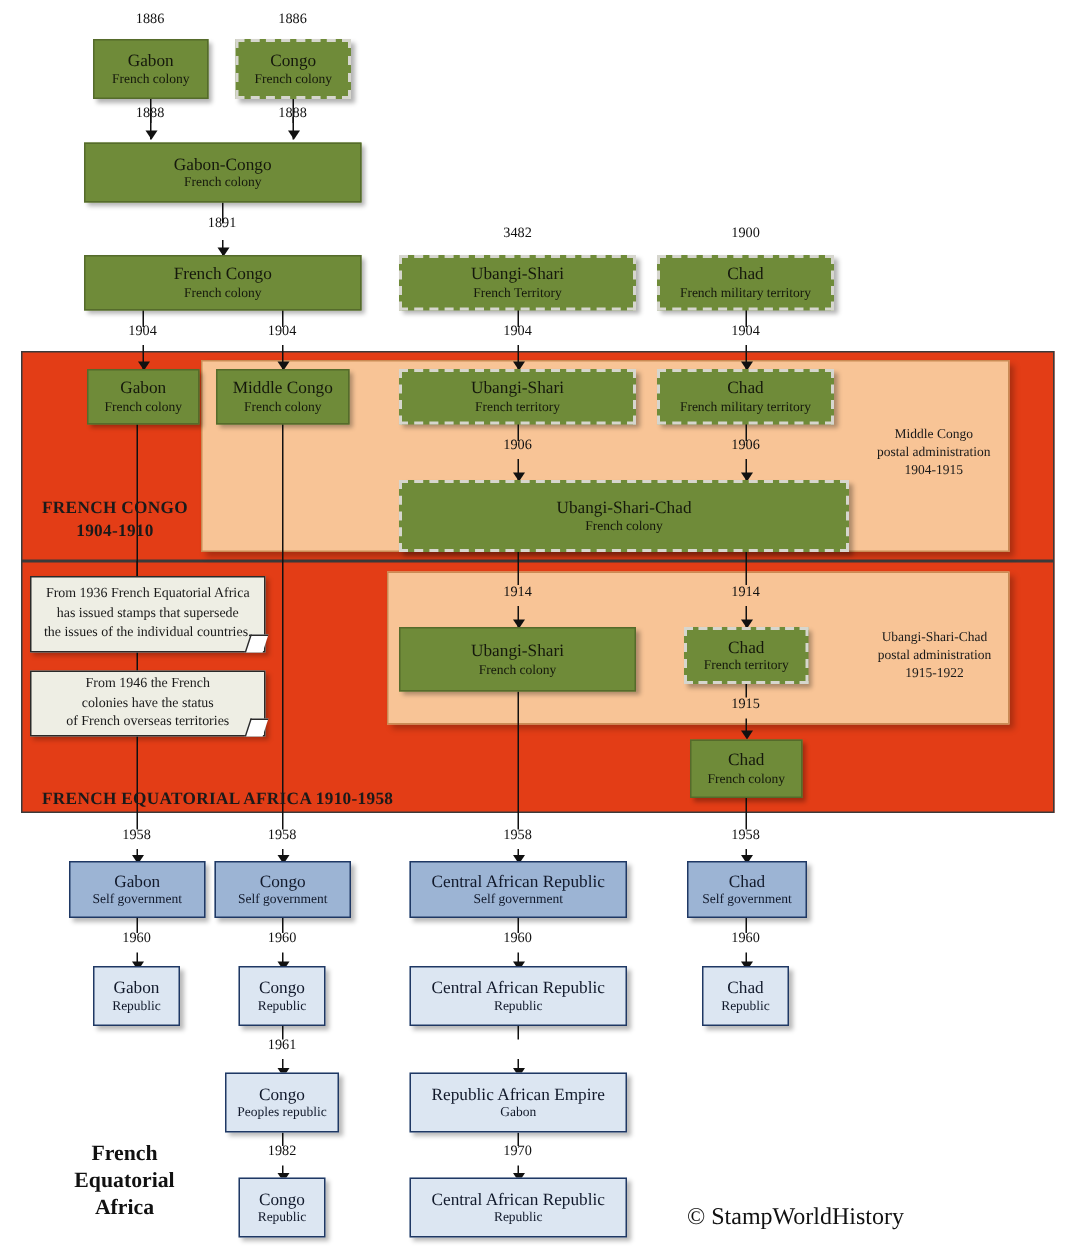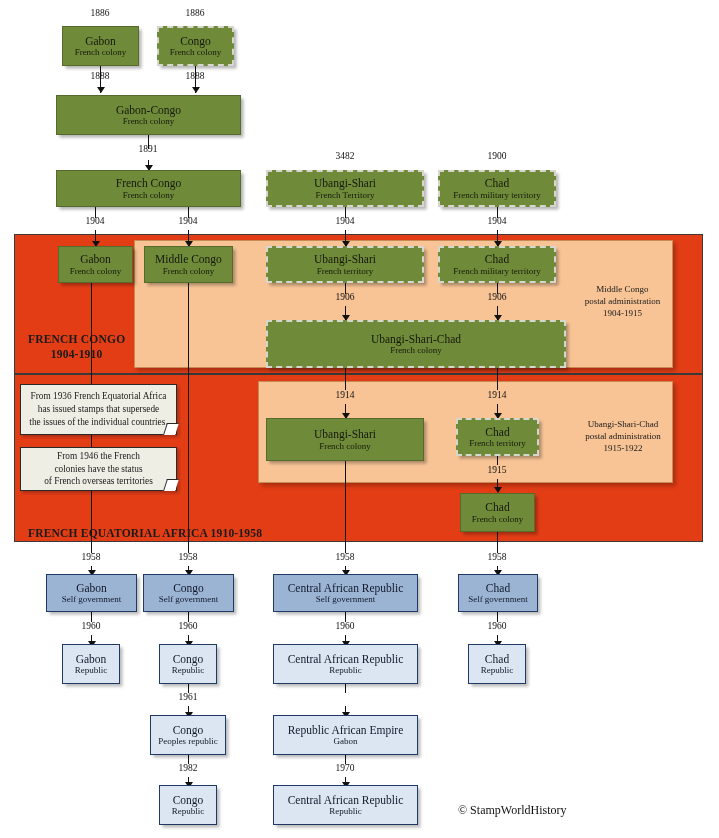--- a/index.html
+++ b/index.html
@@ -136,21 +136,21 @@
     position:absolute;
     font-weight:bold;
     font-size:14.5px;
     line-height:1.25;
     text-align:center;
     white-space:pre-line;
     color:#111;
   }
   .credit{
     position:absolute;
-    font-size:12px;
+    font-size:16px;
     color:#111;
     white-space:nowrap;
   }
   .legend{
     position:absolute;
     background:#6f8b39;
     border:2px dashed #d6d6ce;
     box-shadow:2.5px 2.5px 3px rgba(0,0,0,.30);
     font-size:10px;
     display:flex;align-items:center;justify-content:center;
@@ -426,15 +426,18 @@
 postal administration
 1915-1922</div>
 
   <div class="note" style="left:20px;top:384px;width:157px;height:51px;">From 1936 French Equatorial Africa
 has issued stamps that supersede
 the issues of the individual  countries.</div>
   <div class="note" style="left:20px;top:447px;width:157px;height:44px;">From 1946 the French
 colonies have the status
 of French overseas territories</div>
 
+  <div class="footer-title" style="left:18px;top:760px;width:130px;">French
+Equatorial
+Africa</div>
   <div class="credit" style="left:458px;top:803px;">© StampWorldHistory</div>
 
 </div>
 
 </body></html>

